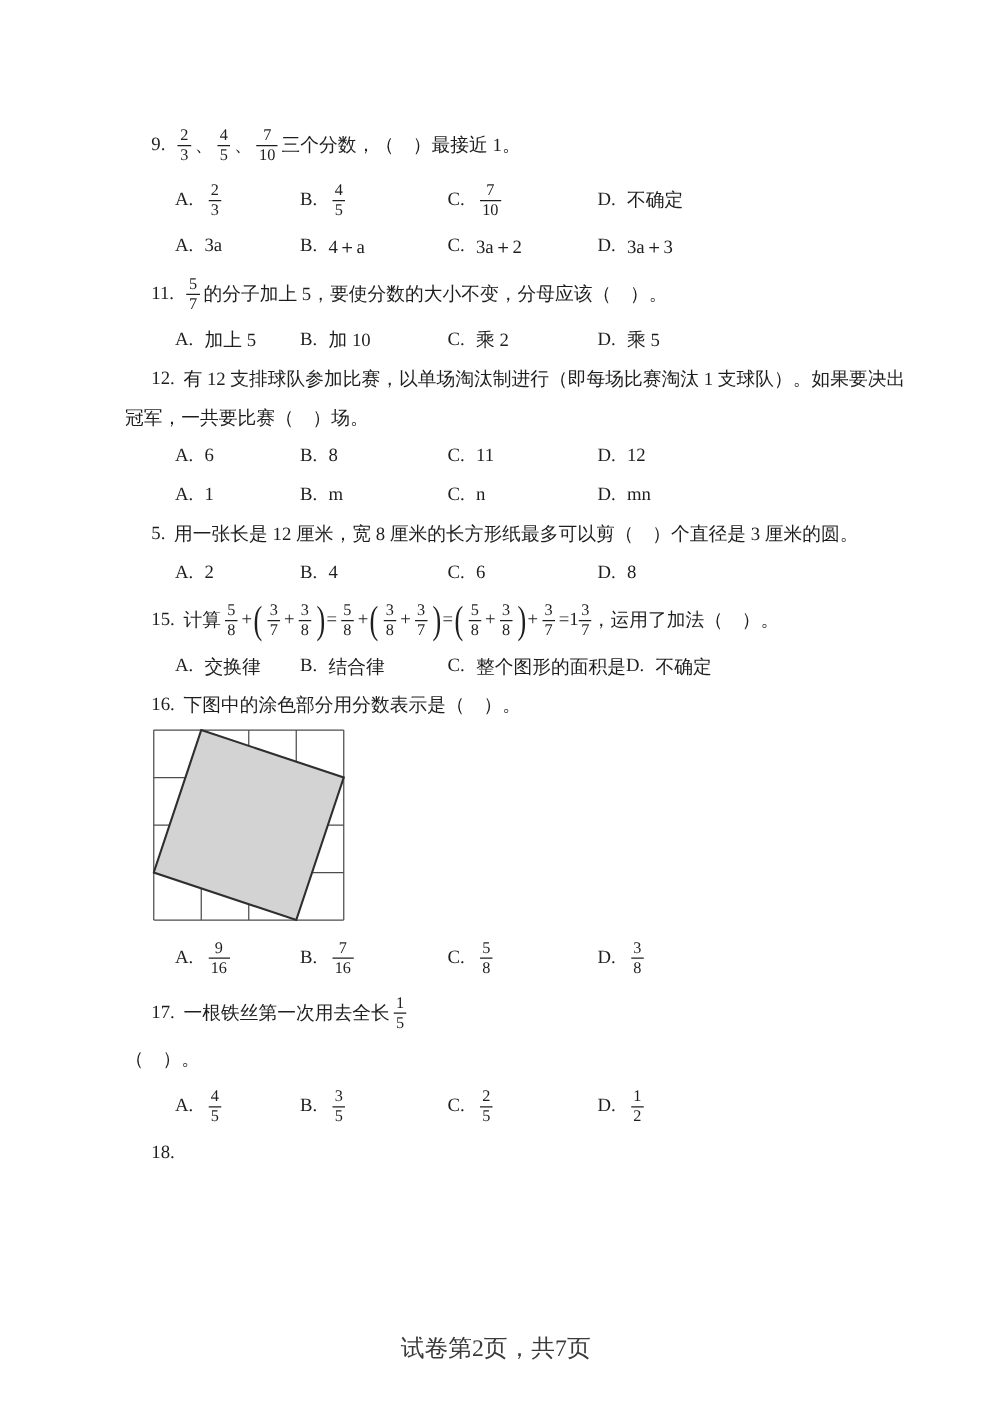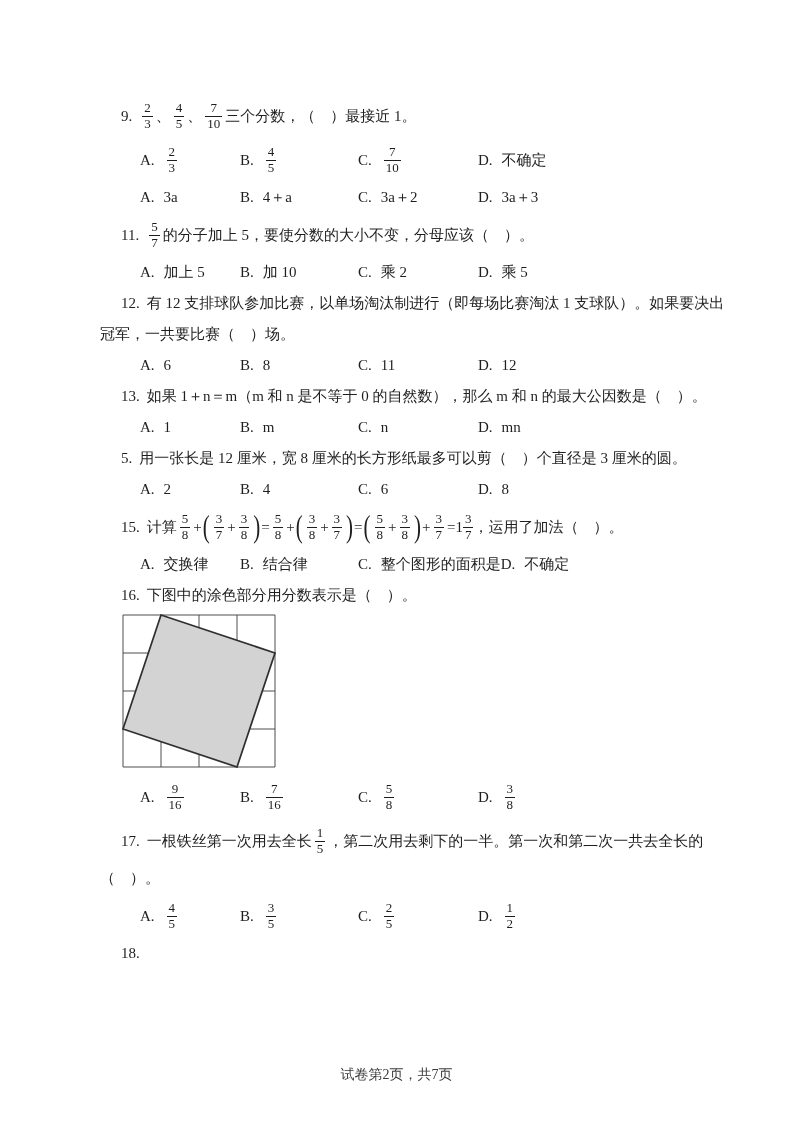--- a/index.html
+++ b/index.html
@@ -22,21 +22,21 @@
   .olabel{margin-right:9px;}
   .frac{display:inline-flex;flex-direction:column;align-items:center;margin:0 3px;font-size:13px;line-height:1.15;}
   .frac .den{border-top:1px solid #1e1e1e;}
   .frac span{padding:0 2px;}
   .mixed{display:inline-flex;align-items:center;}
   .mixed .whole{margin-right:0;}
   .mixed .frac{margin:0;}
   .paren{display:inline-block;font-size:21px;line-height:1;transform:scaleY(1.5);margin:0 1px;font-weight:400;}
   .figrow{height:158px;margin:3px 0 3px 22px;}
   .figrow svg{display:block;}
-  .footer{position:absolute;left:0;top:1066px;width:793px;text-align:center;font-size:14px;color:#3a3a3a;}
+  .footer{position:absolute;left:0;top:1066px;width:793px;text-align:center;font-size:19px;color:#3a3a3a;}
 </style>
 </head>
 <body>
 
 <div class="page">
   <div class="content">
       <div class="question">
         <div class="qline first fr"><span class="qnum">9.</span><span class="frac"><span class="num">2</span><span class="den">3</span></span><span class="txt">、</span><span class="frac"><span class="num">4</span><span class="den">5</span></span><span class="txt">、</span><span class="frac"><span class="num">7</span><span class="den">10</span></span><span class="txt">三个分数，（　）最接近 1。</span></div>
         <div class="opts fr">
           <span class="opt"><span class="olabel">A.</span><span class="frac"><span class="num">2</span><span class="den">3</span></span></span>
@@ -66,21 +66,20 @@
         <div class="qline first"><span class="qnum">12.</span><span class="txt">有 12 支排球队参加比赛，以单场淘汰制进行（即每场比赛淘汰 1 支球队）。如果要决出</span></div>
         <div class="qline"><span class="txt">冠军，一共要比赛（　）场。</span></div>
         <div class="opts">
           <span class="opt"><span class="olabel">A.</span><span class="txt">6</span></span>
           <span class="opt"><span class="olabel">B.</span><span class="txt">8</span></span>
           <span class="opt"><span class="olabel">C.</span><span class="txt">11</span></span>
           <span class="opt"><span class="olabel">D.</span><span class="txt">12</span></span>
         </div>
       </div>
       <div class="question">
-        <div class="qline first"><span class="qnum">13.</span><span class="txt">如果 1＋n＝m（m 和 n 是不等于 0 的自然数），那么 m 和 n 的最大公因数是（　）。</span></div>
         <div class="opts">
           <span class="opt"><span class="olabel">A.</span><span class="txt">1</span></span>
           <span class="opt"><span class="olabel">B.</span><span class="txt">m</span></span>
           <span class="opt"><span class="olabel">C.</span><span class="txt">n</span></span>
           <span class="opt"><span class="olabel">D.</span><span class="txt">mn</span></span>
         </div>
       </div>
       <div class="question">
         <div class="qline first"><span class="qnum">5.</span><span class="txt">用一张长是 12 厘米，宽 8 厘米的长方形纸最多可以剪（　）个直径是 3 厘米的圆。</span></div>
         <div class="opts">
@@ -117,21 +116,21 @@
           </svg>
         </div>
         <div class="opts fr">
           <span class="opt"><span class="olabel">A.</span><span class="frac"><span class="num">9</span><span class="den">16</span></span></span>
           <span class="opt"><span class="olabel">B.</span><span class="frac"><span class="num">7</span><span class="den">16</span></span></span>
           <span class="opt"><span class="olabel">C.</span><span class="frac"><span class="num">5</span><span class="den">8</span></span></span>
           <span class="opt"><span class="olabel">D.</span><span class="frac"><span class="num">3</span><span class="den">8</span></span></span>
         </div>
       </div>
       <div class="question">
-        <div class="qline first fr"><span class="qnum">17.</span><span class="txt">一根铁丝第一次用去全长</span><span class="frac"><span class="num">1</span><span class="den">5</span></span><span class="txt">，第二次用去剩下的一半。第一次和第二次一共去全长的</span></div>
+        <div class="qline first fr"><span class="qnum">17.</span><span class="txt">一根铁丝第一次用去全长</span><span class="frac"><span class="num">1</span><span class="den">5</span></span></div>
         <div class="qline"><span class="txt">（　）。</span></div>
         <div class="opts fr">
           <span class="opt"><span class="olabel">A.</span><span class="frac"><span class="num">4</span><span class="den">5</span></span></span>
           <span class="opt"><span class="olabel">B.</span><span class="frac"><span class="num">3</span><span class="den">5</span></span></span>
           <span class="opt"><span class="olabel">C.</span><span class="frac"><span class="num">2</span><span class="den">5</span></span></span>
           <span class="opt"><span class="olabel">D.</span><span class="frac"><span class="num">1</span><span class="den">2</span></span></span>
         </div>
       </div>
       <div class="question">
         <div class="qline first"><span class="qnum">18.</span></div>

